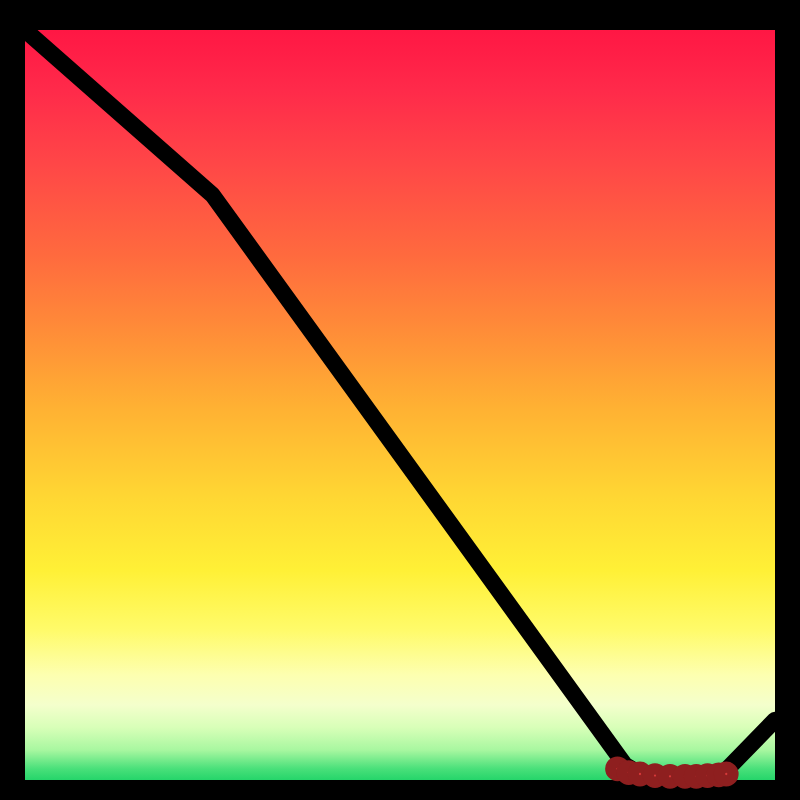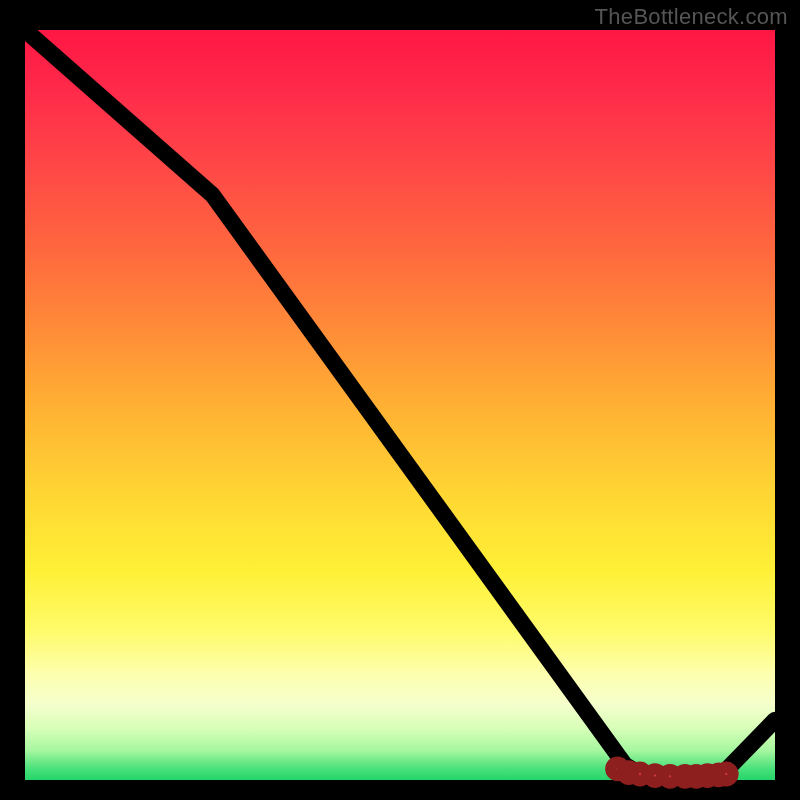--- a/index.html
+++ b/index.html
@@ -72,21 +72,20 @@
   .marker {
     fill: #d63a3a;
     stroke: #8e1f1f;
     stroke-width: 1.5;
   }
 </style>
 </head>
 <body>
 
 <div class="frame">
-  <div class="watermark">TheBottleneck.com</div>
 
   <div class="plot">
     <div class="grad"></div>
     <svg class="curve" viewBox="0 0 100 100" preserveAspectRatio="none">
       <path id="curve-path" class="curve-path" d="M0.00 0.00 L25.00 22.00 L80.00 98.00 L82.00 99.20 L90.00 99.50 L93.00 99.20 L100.00 92.00"></path>
       <g id="markers">
           <circle cx="79.00" cy="98.50" r="0.9" class="marker"></circle>
           <circle cx="80.50" cy="99.00" r="0.9" class="marker"></circle>
           <circle cx="82.00" cy="99.20" r="0.9" class="marker"></circle>
           <circle cx="84.00" cy="99.40" r="0.9" class="marker"></circle>

